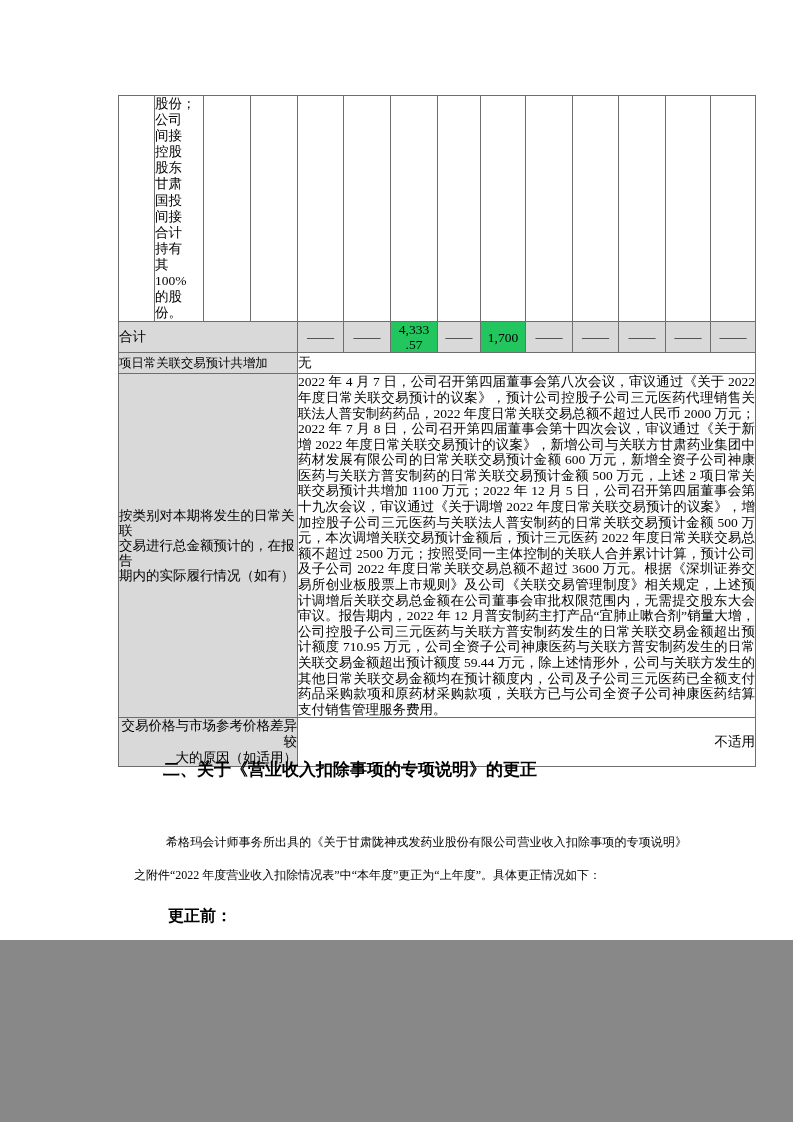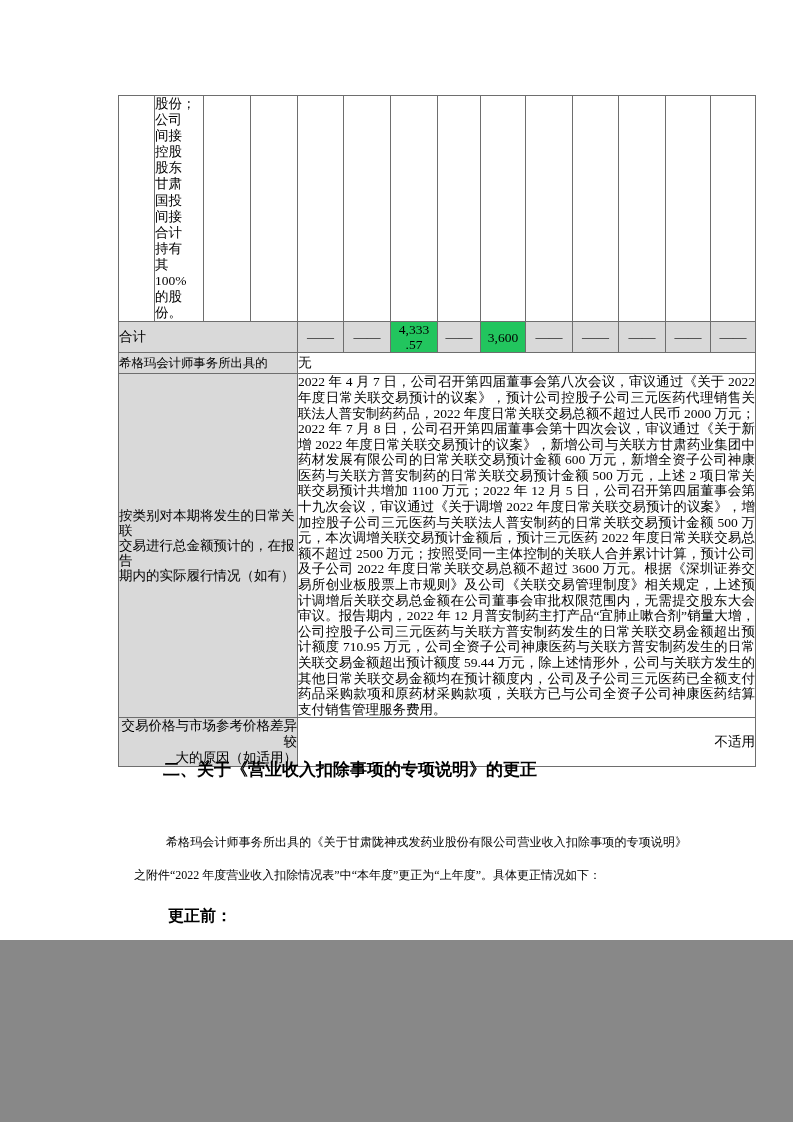--- a/index.html
+++ b/index.html
@@ -155,30 +155,30 @@
       <td></td>
     </tr>
 
     <tr class="row-total">
       <td colspan="4" class="lbl lbl-total">合计</td>
       <td class="num cell-gray">——</td>
       <td class="num cell-gray">——</td>
       <td class="num cell-white">4,333
 .57</td>
       <td class="num cell-gray">——</td>
-      <td class="num cell-white">3,600</td>
+      <td class="num cell-white">1,700</td>
       <td class="num cell-gray">——</td>
       <td class="num cell-gray">——</td>
       <td class="num cell-gray">——</td>
       <td class="num cell-gray">——</td>
       <td class="num cell-gray">——</td>
     </tr>
 
     <tr class="row-return">
-      <td colspan="4" class="lbl">希格玛会计师事务所出具的</td>
+      <td colspan="4" class="lbl">项日常关联交易预计共增加</td>
       <td colspan="10" class="val">无</td>
     </tr>
 
     <tr class="row-exec">
       <td colspan="4" class="lbl lbl-multiline">按类别对本期将发生的日常关联
 交易进行总金额预计的，在报告
 期内的实际履行情况（如有）</td>
       <td colspan="10" class="val val-para">2022 年 4 月 7 日，公司召开第四届董事会第八次会议，审议通过《关于 2022 年度日常关联交易预计的议案》，预计公司控股子公司三元医药代理销售关联法人普安制药药品，2022 年度日常关联交易总额不超过人民币 2000 万元；2022 年 7 月 8 日，公司召开第四届董事会第十四次会议，审议通过《关于新增 2022 年度日常关联交易预计的议案》，新增公司与关联方甘肃药业集团中药材发展有限公司的日常关联交易预计金额 600 万元，新增全资子公司神康医药与关联方普安制药的日常关联交易预计金额 500 万元，上述 2 项日常关联交易预计共增加 1100 万元；2022 年 12 月 5 日，公司召开第四届董事会第十九次会议，审议通过《关于调增 2022 年度日常关联交易预计的议案》，增加控股子公司三元医药与关联法人普安制药的日常关联交易预计金额 500 万元，本次调增关联交易预计金额后，预计三元医药 2022 年度日常关联交易总额不超过 2500 万元；按照受同一主体控制的关联人合并累计计算，预计公司及子公司 2022 年度日常关联交易总额不超过 3600 万元。根据《深圳证券交易所创业板股票上市规则》及公司《关联交易管理制度》相关规定，上述预计调增后关联交易总金额在公司董事会审批权限范围内，无需提交股东大会审议。报告期内，2022 年 12 月普安制药主打产品“宜肺止嗽合剂”销量大增，公司控股子公司三元医药与关联方普安制药发生的日常关联交易金额超出预计额度 710.95 万元，公司全资子公司神康医药与关联方普安制药发生的日常关联交易金额超出预计额度 59.44 万元，除上述情形外，公司与关联方发生的其他日常关联交易金额均在预计额度内，公司及子公司三元医药已全额支付药品采购款项和原药材采购款项，关联方已与公司全资子公司神康医药结算支付销售管理服务费用。</td>
     </tr>
 

